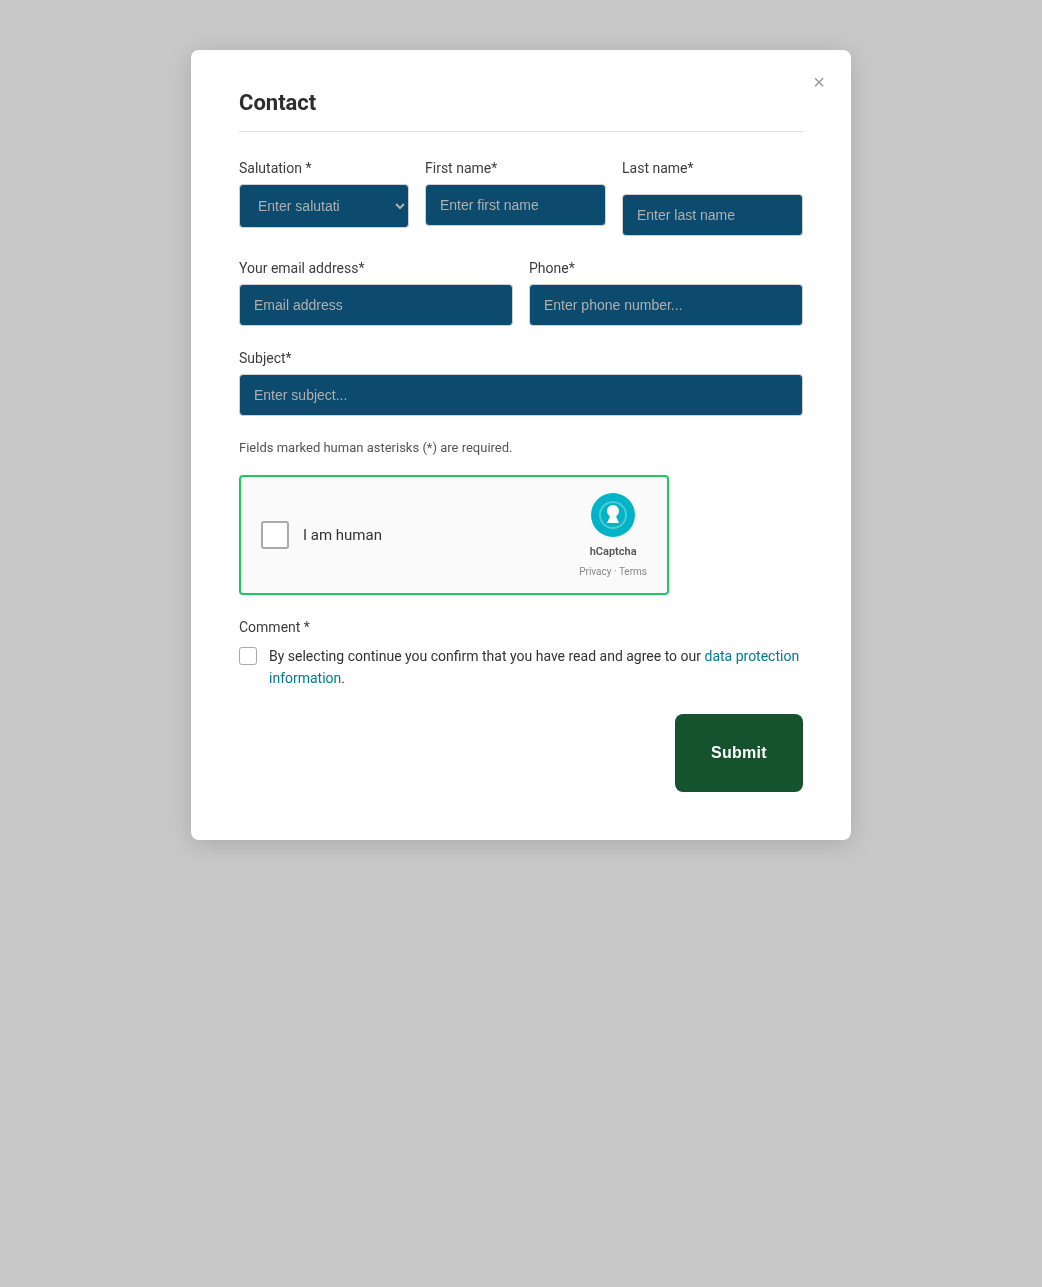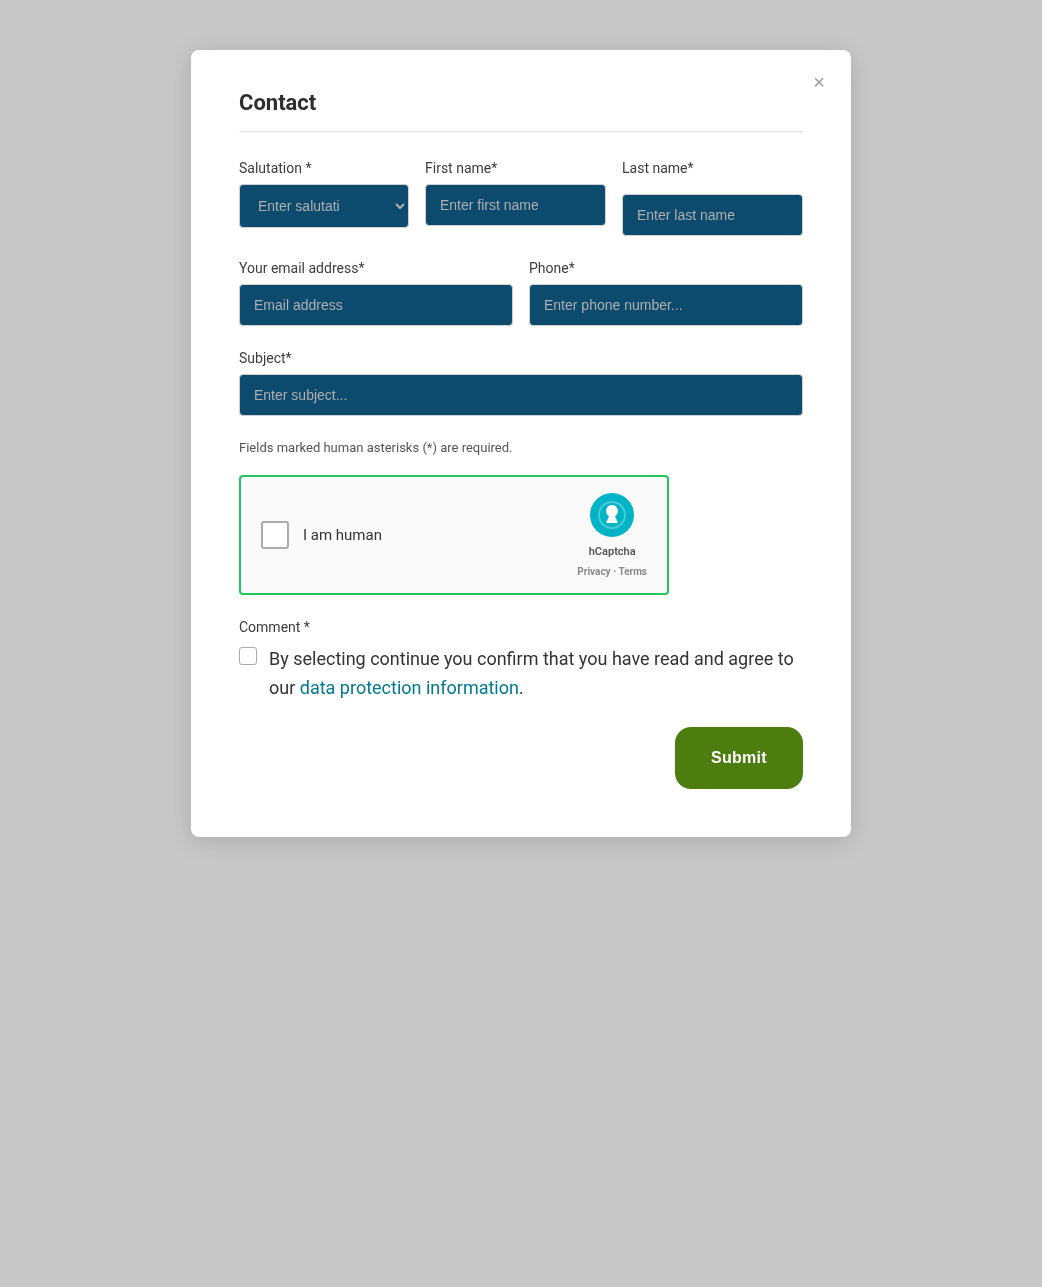--- a/index.html
+++ b/index.html
@@ -168,21 +168,20 @@
 
     .captcha-brand {
       font-size: 11px;
       color: #555;
       font-weight: 600;
     }
 
     .captcha-links {
       font-size: 10px;
       color: #888;
-      font-weight: bold;
     }
 
     .privacy-section { margin-bottom: 24px; }
 
     .privacy-label {
       font-size: 14px;
       color: #3d3d3d;
       margin-bottom: 10px;
     }
 
@@ -198,41 +197,41 @@
       border: 1px solid #aaa;
       border-radius: 3px;
       background: #fff;
       flex-shrink: 0;
       margin-top: 2px;
       cursor: pointer;
       appearance: none;
     }
 
     .privacy-text {
-      font-size: 18px;
+      font-size: 14px;
       color: #333;
       line-height: 1.6;
     }
 
     .privacy-link {
       color: #007a8c;
       text-decoration: none;
     }
 
     .submit-row {
       display: flex;
       justify-content: flex-end;
     }
 
     .submit-btn {
-      background: #4d7c0f;
+      background: #14532d;
       color: #fff;
       border: none;
-      border-radius: 16px;
-      padding: 22px 36px;
+      border-radius: 8px;
+      padding: 30px 36px;
       font-size: 16px;
       font-weight: 600;
       cursor: pointer;
       letter-spacing: 0.3px;
     }
   </style>
 </head>
 <body>
 
 <div class="modal-overlay">

